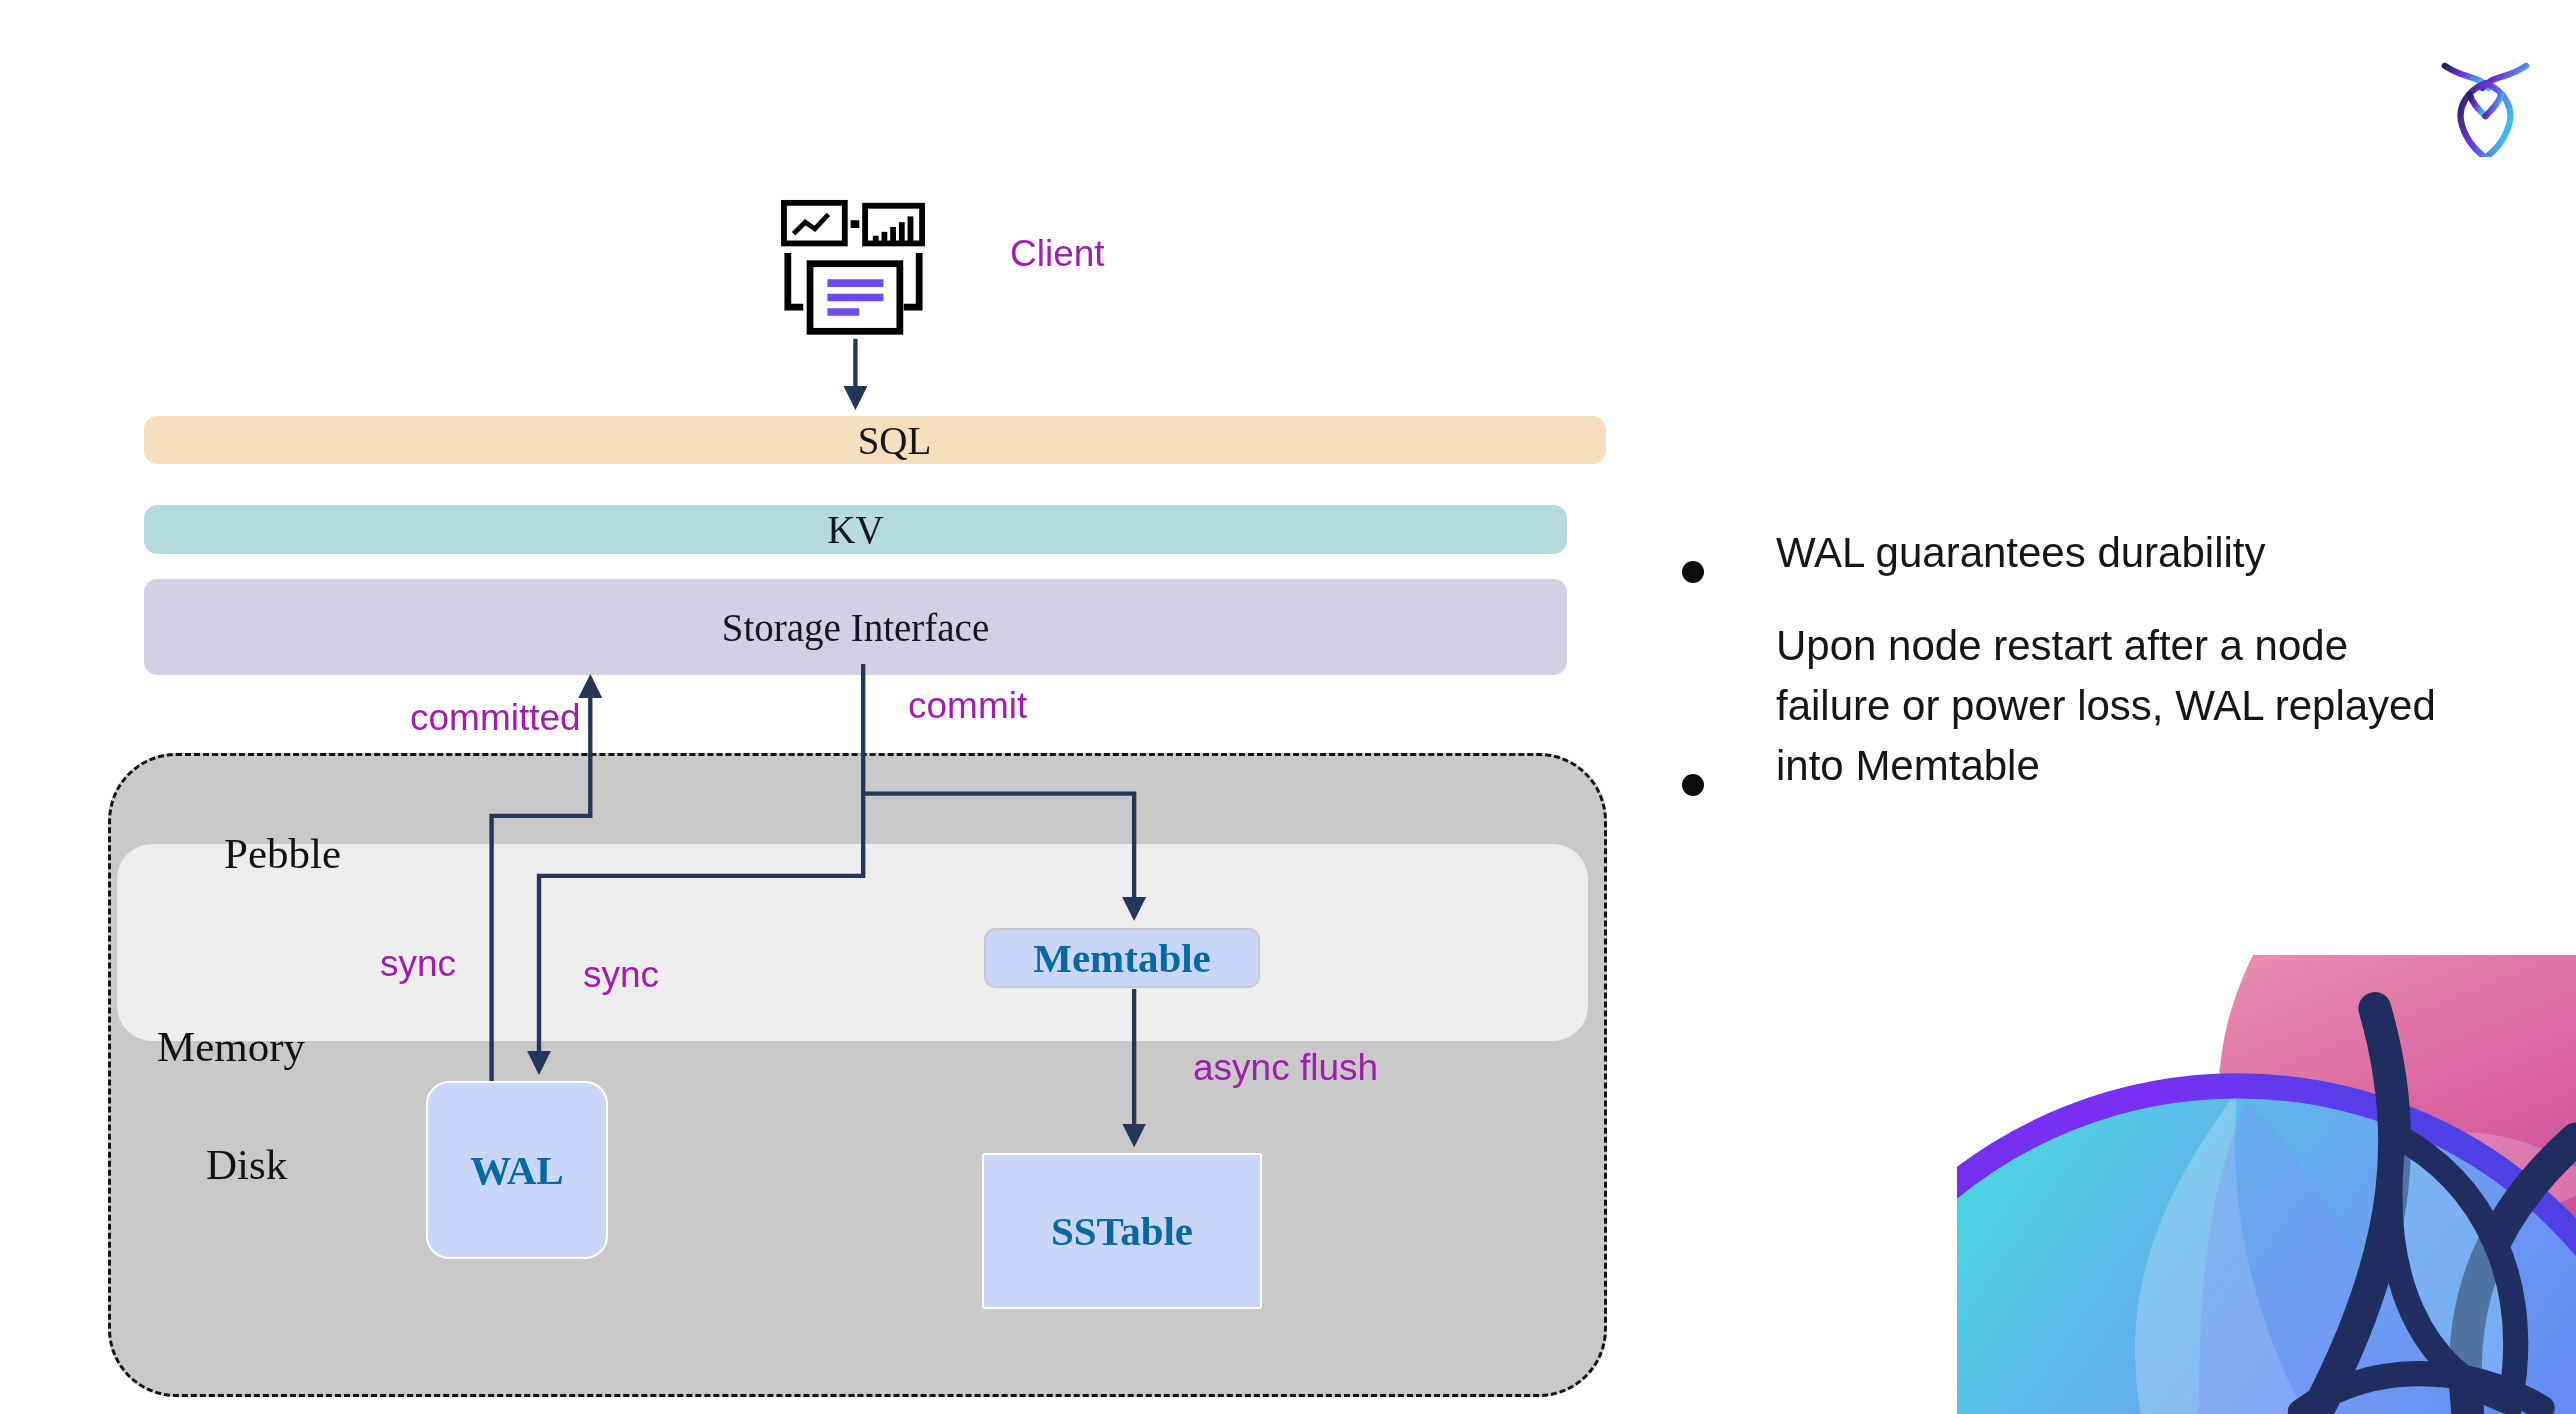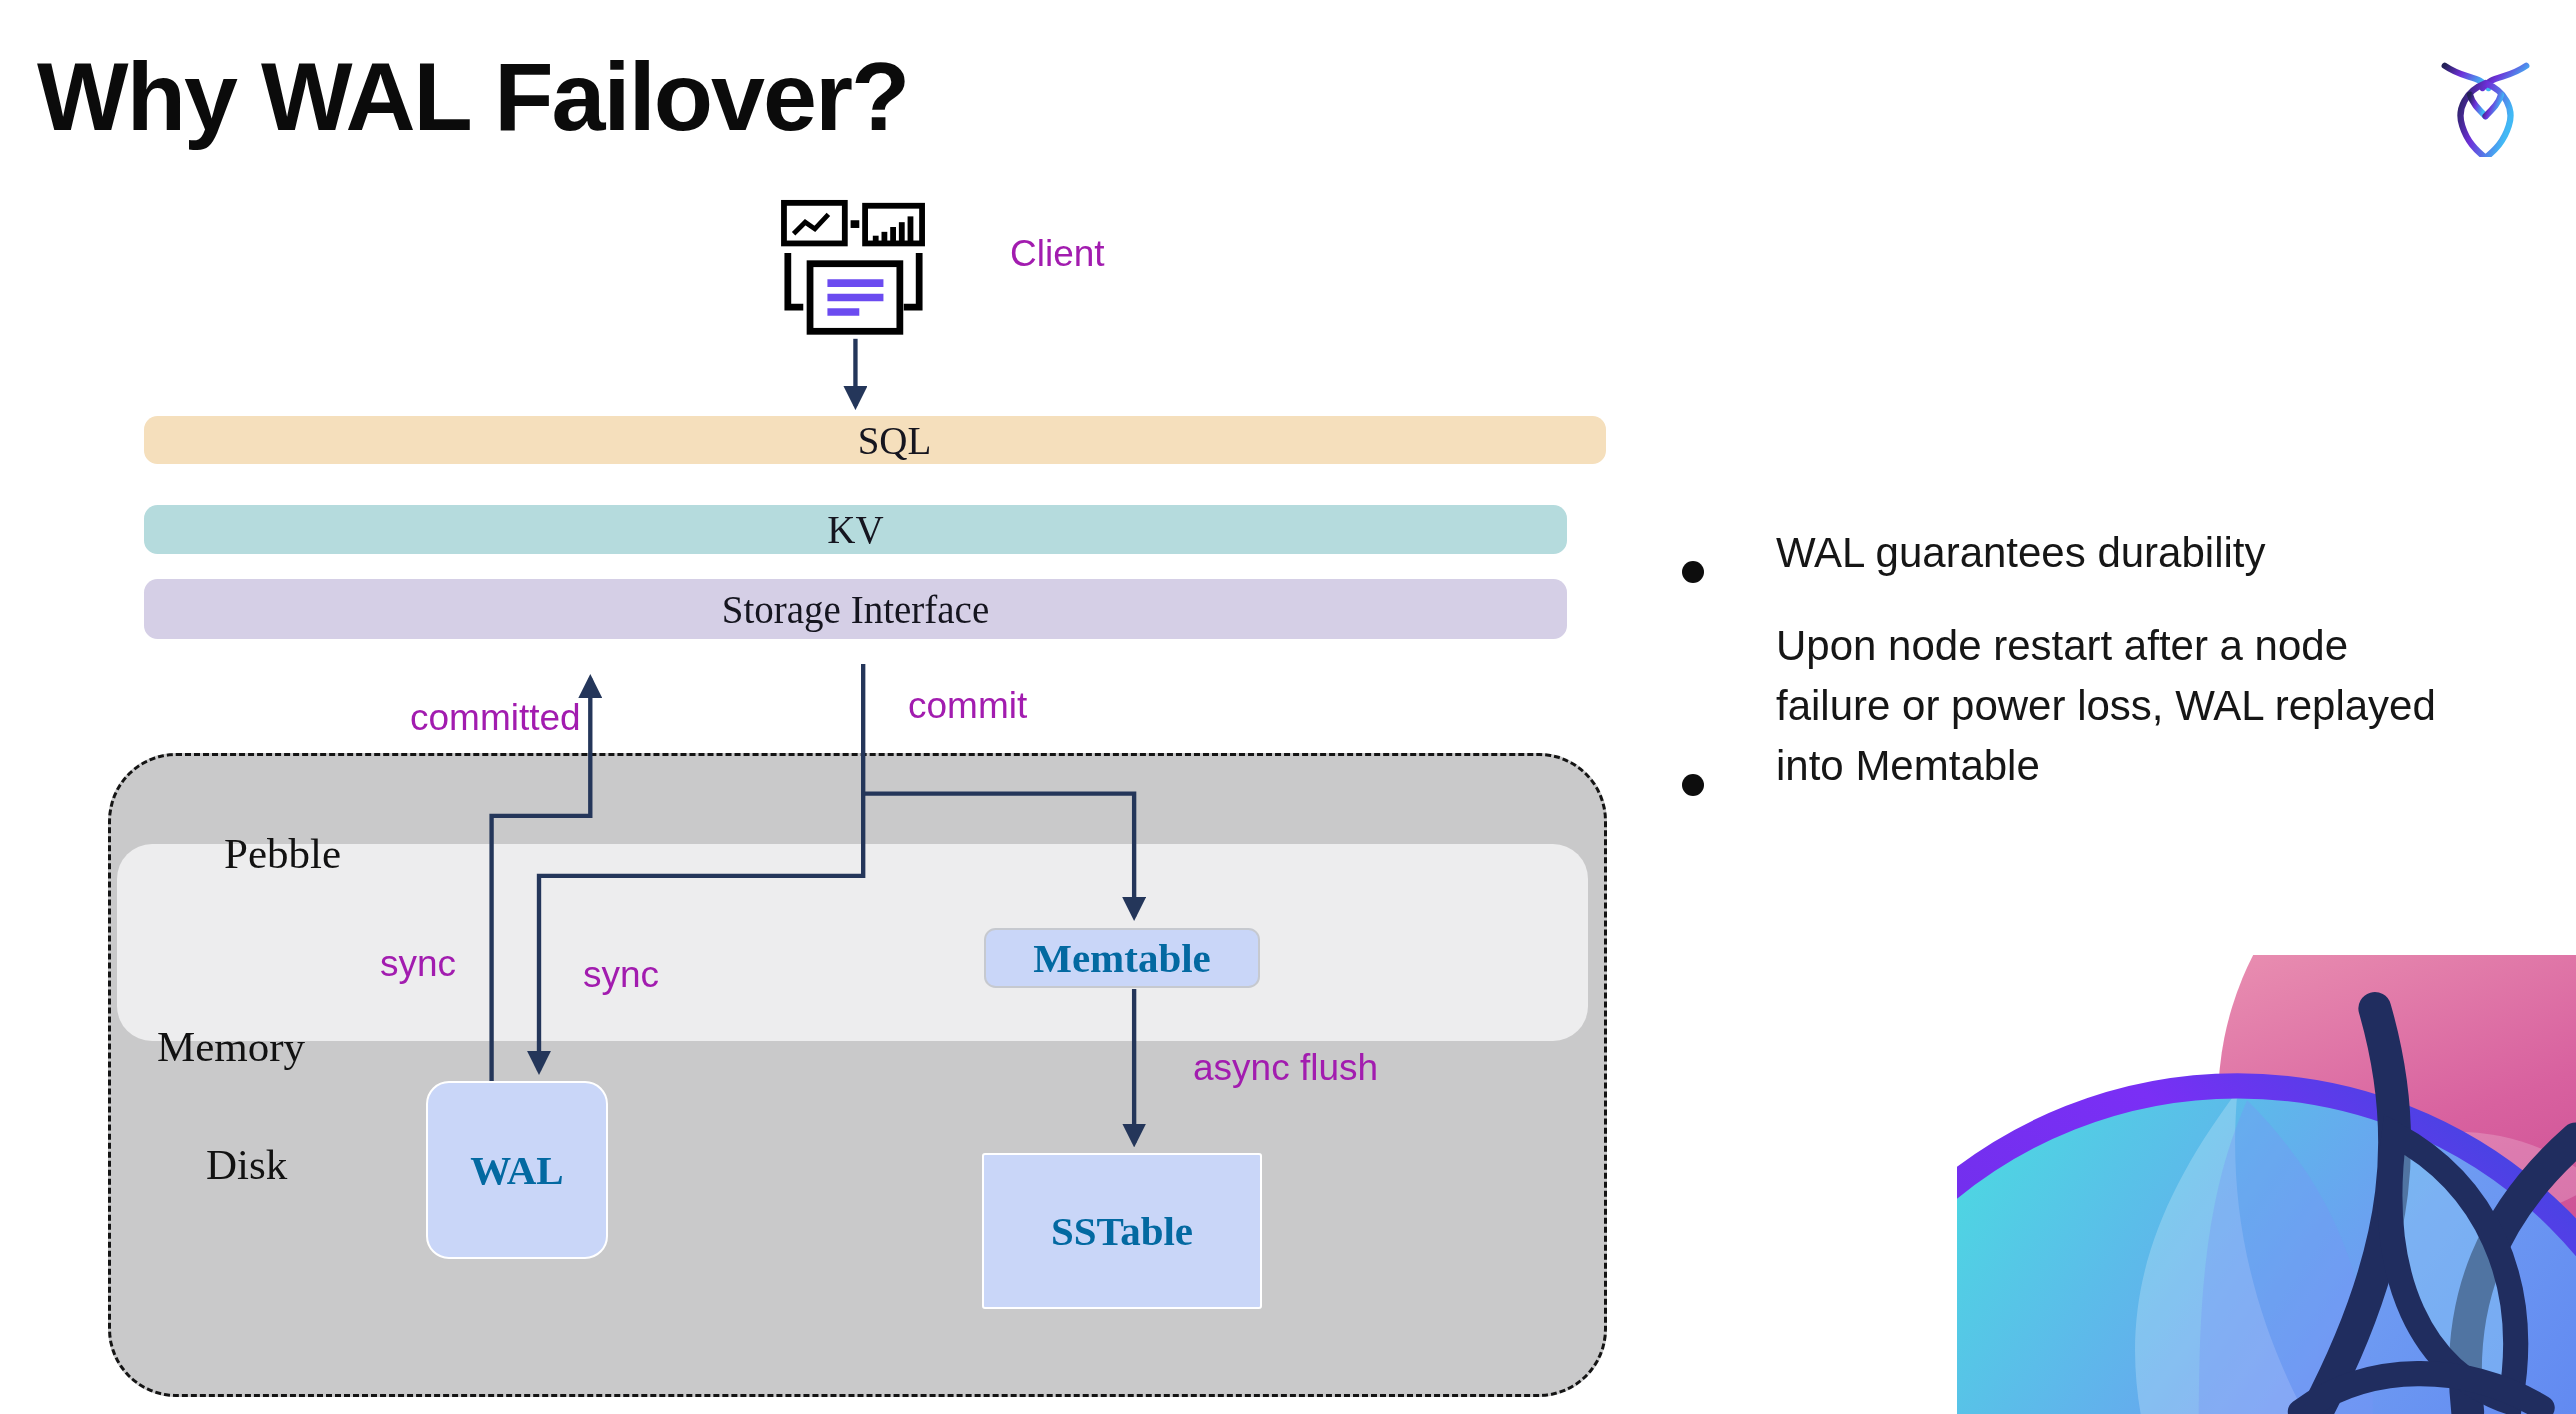--- a/index.html
+++ b/index.html
@@ -15,21 +15,21 @@
     color:#0b0b0b;white-space:nowrap;
   }
 
   
   .bar{
     left:144px;width:1423px;border-radius:13.5px;display:flex;align-items:center;justify-content:center;
     font-family:"Liberation Serif","DejaVu Serif",serif;font-size:39px;color:#15151f;z-index:1;
   }
   .bar-sql{top:416px;height:48px;background:var(--c-sql_bar,#f5dfbc);padding-left:39px;}
   .bar-kv{top:505px;height:49px;background:var(--c-kv_bar,#b5dbdd);}
-  .bar-storage{top:579px;height:60px;background:var(--c-storage_bar,#d5cfe6);}
+  .bar-storage{top:579px;height:96px;background:var(--c-storage_bar,#d5cfe6);}
 
   
   .pebble{
     left:108px;top:753px;width:1499px;height:644px;background:var(--c-pebble_fill,#c9c9ca);
     border:3.9px dashed #141414;border-radius:68px;box-sizing:border-box;z-index:0;
   }
   .memory-band{
     left:117px;top:844px;width:1471px;height:197px;background:var(--c-memory_fill,#ededee);
     border-radius:35px;z-index:1;
   }
@@ -80,21 +80,20 @@
   .bullet-text{width:677px;font-size:42px;line-height:60px;color:#161616;}
 
   
   .brand-art{right:0;bottom:0;z-index:0;}
 </style>
 </head>
 <body>
 
 <div class="slide">
 
-  <div class="abs title">Why WAL Failover?</div>
 
   <svg class="abs logo" width="97" height="103" viewBox="0 0 100 106">
     <defs>
       <linearGradient id="lg" x1="0" y1="0" x2="1" y2="0.45">
         <stop offset="0" stop-color="#232156"></stop>
         <stop offset="0.45" stop-color="#6d30d8"></stop>
         <stop offset="1" stop-color="#41b9f5"></stop>
       </linearGradient>
     </defs>
     <g fill="none" stroke="url(#lg)" stroke-width="6.5" stroke-linecap="round">

